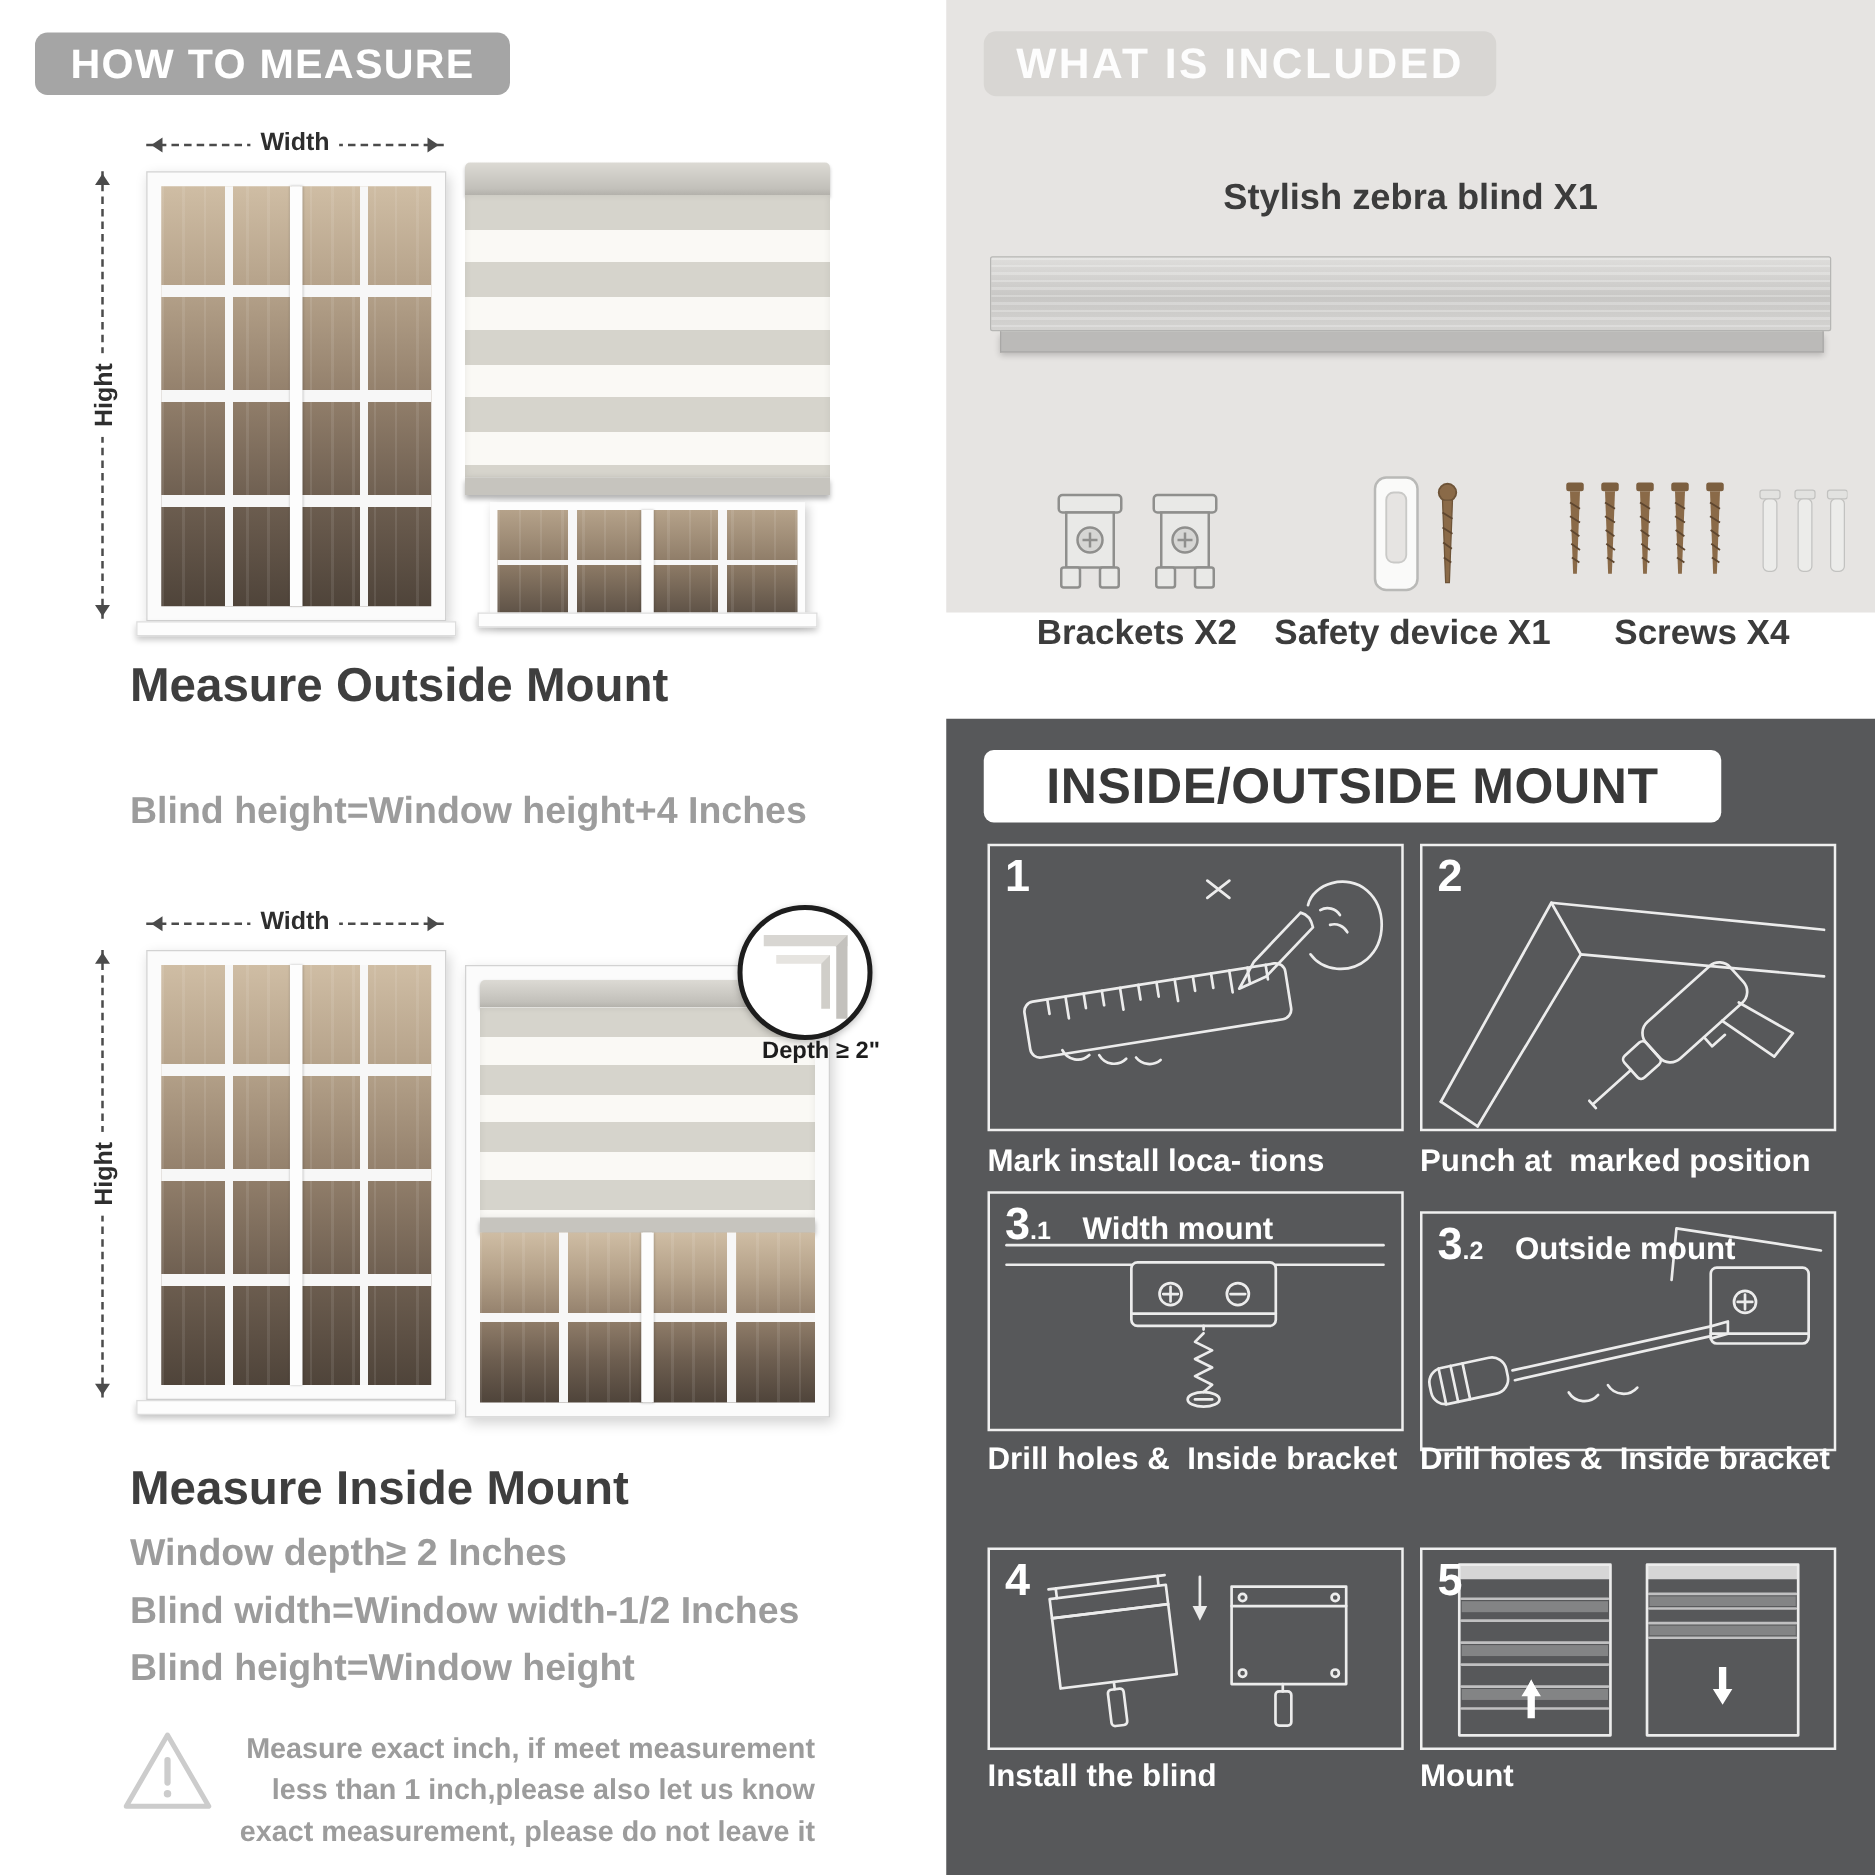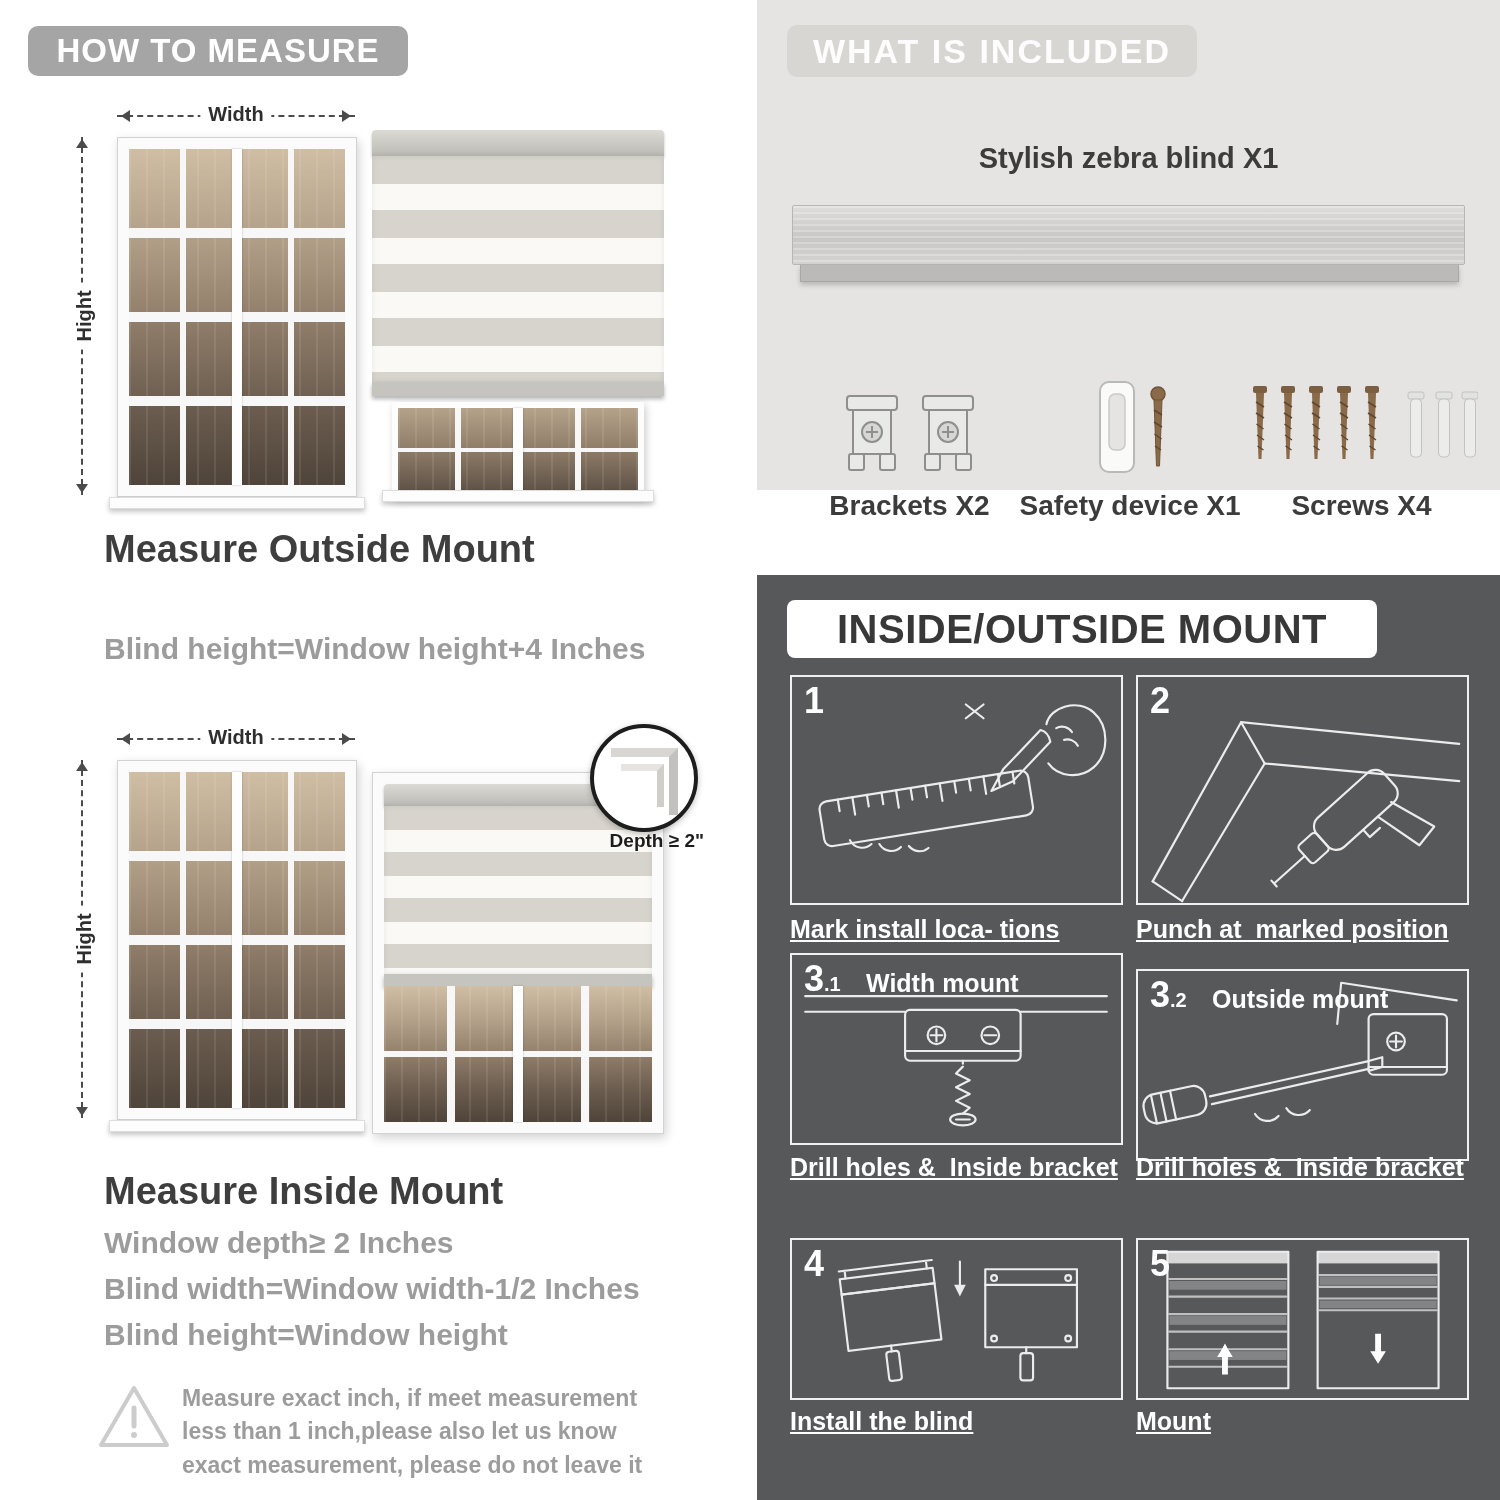--- a/index.html
+++ b/index.html
@@ -1,20 +1,20 @@
 <!DOCTYPE html>
 <html><head>
 <meta charset="utf-8">
 <style>
   html,body { margin:0; padding:0; background:#fff; }
   body { width:1500px; height:1500px; font-family:"Liberation Sans", sans-serif; }
   .page { position:relative; width:1500px; height:1500px; background:#fff; overflow:hidden; }
 
   
-  #left { position:absolute; left:0; top:0; width:750px; height:1500px; background:#fff; }
+  #left { position:absolute; left:0; top:0; width:750px; height:1500px; background:#fff;text-align:right; }
 
   .banner-gray { position:absolute; left:28px; top:26px; width:380px; height:50px;
     background:#a5a5a5; border-radius:10px; color:#fff; font-size:33px; font-weight:700;
     letter-spacing:1px; display:flex; align-items:center; justify-content:center; }
 
   .section-title { position:absolute; font-size:38px; font-weight:700; color:#3e3e3e; margin:0; }
   .gray-line { position:absolute; font-size:30px; font-weight:700; color:#9c9c9c; margin:0; }
 
   
   .measure-fig { position:absolute; }
@@ -83,21 +83,21 @@
 
   
   #right-bottom { position:absolute; left:757px; top:575px; width:743px; height:925px; background:#57585a; }
   .iom-banner { position:absolute; left:30px; top:25px; width:590px; height:58px; background:#fff; border-radius:8px;
     color:#383838; font-size:40px; font-weight:700; display:flex; align-items:center; justify-content:center; letter-spacing:.5px; }
   .panel { position:absolute; border:2px solid #f0f0f0; box-sizing:border-box; }
   .panel svg { position:absolute; inset:0; width:100%; height:100%; }
   .pnum { position:absolute; left:12px; top:6px; color:#fff; font-size:36px; font-weight:700; line-height:1; z-index:2; }
   .psub { font-size:20px; font-weight:700; }
   .ptitle { position:absolute; left:74px; top:14px; color:#fff; font-size:25px; font-weight:700; z-index:2; }
-  .pcap { position:absolute; color:#fff; font-size:25px; font-weight:700; margin:0; white-space:pre;text-decoration:underline; }
+  .pcap { position:absolute; color:#fff; font-size:25px; font-weight:700; margin:0; white-space:pre; }
 
   .lineart { stroke:#ececec; stroke-width:2.2; fill:none; stroke-linecap:round; stroke-linejoin:round; }
 </style>
 </head>
 <body>
 
 <div class="page">
 
   <div id="left">
 

